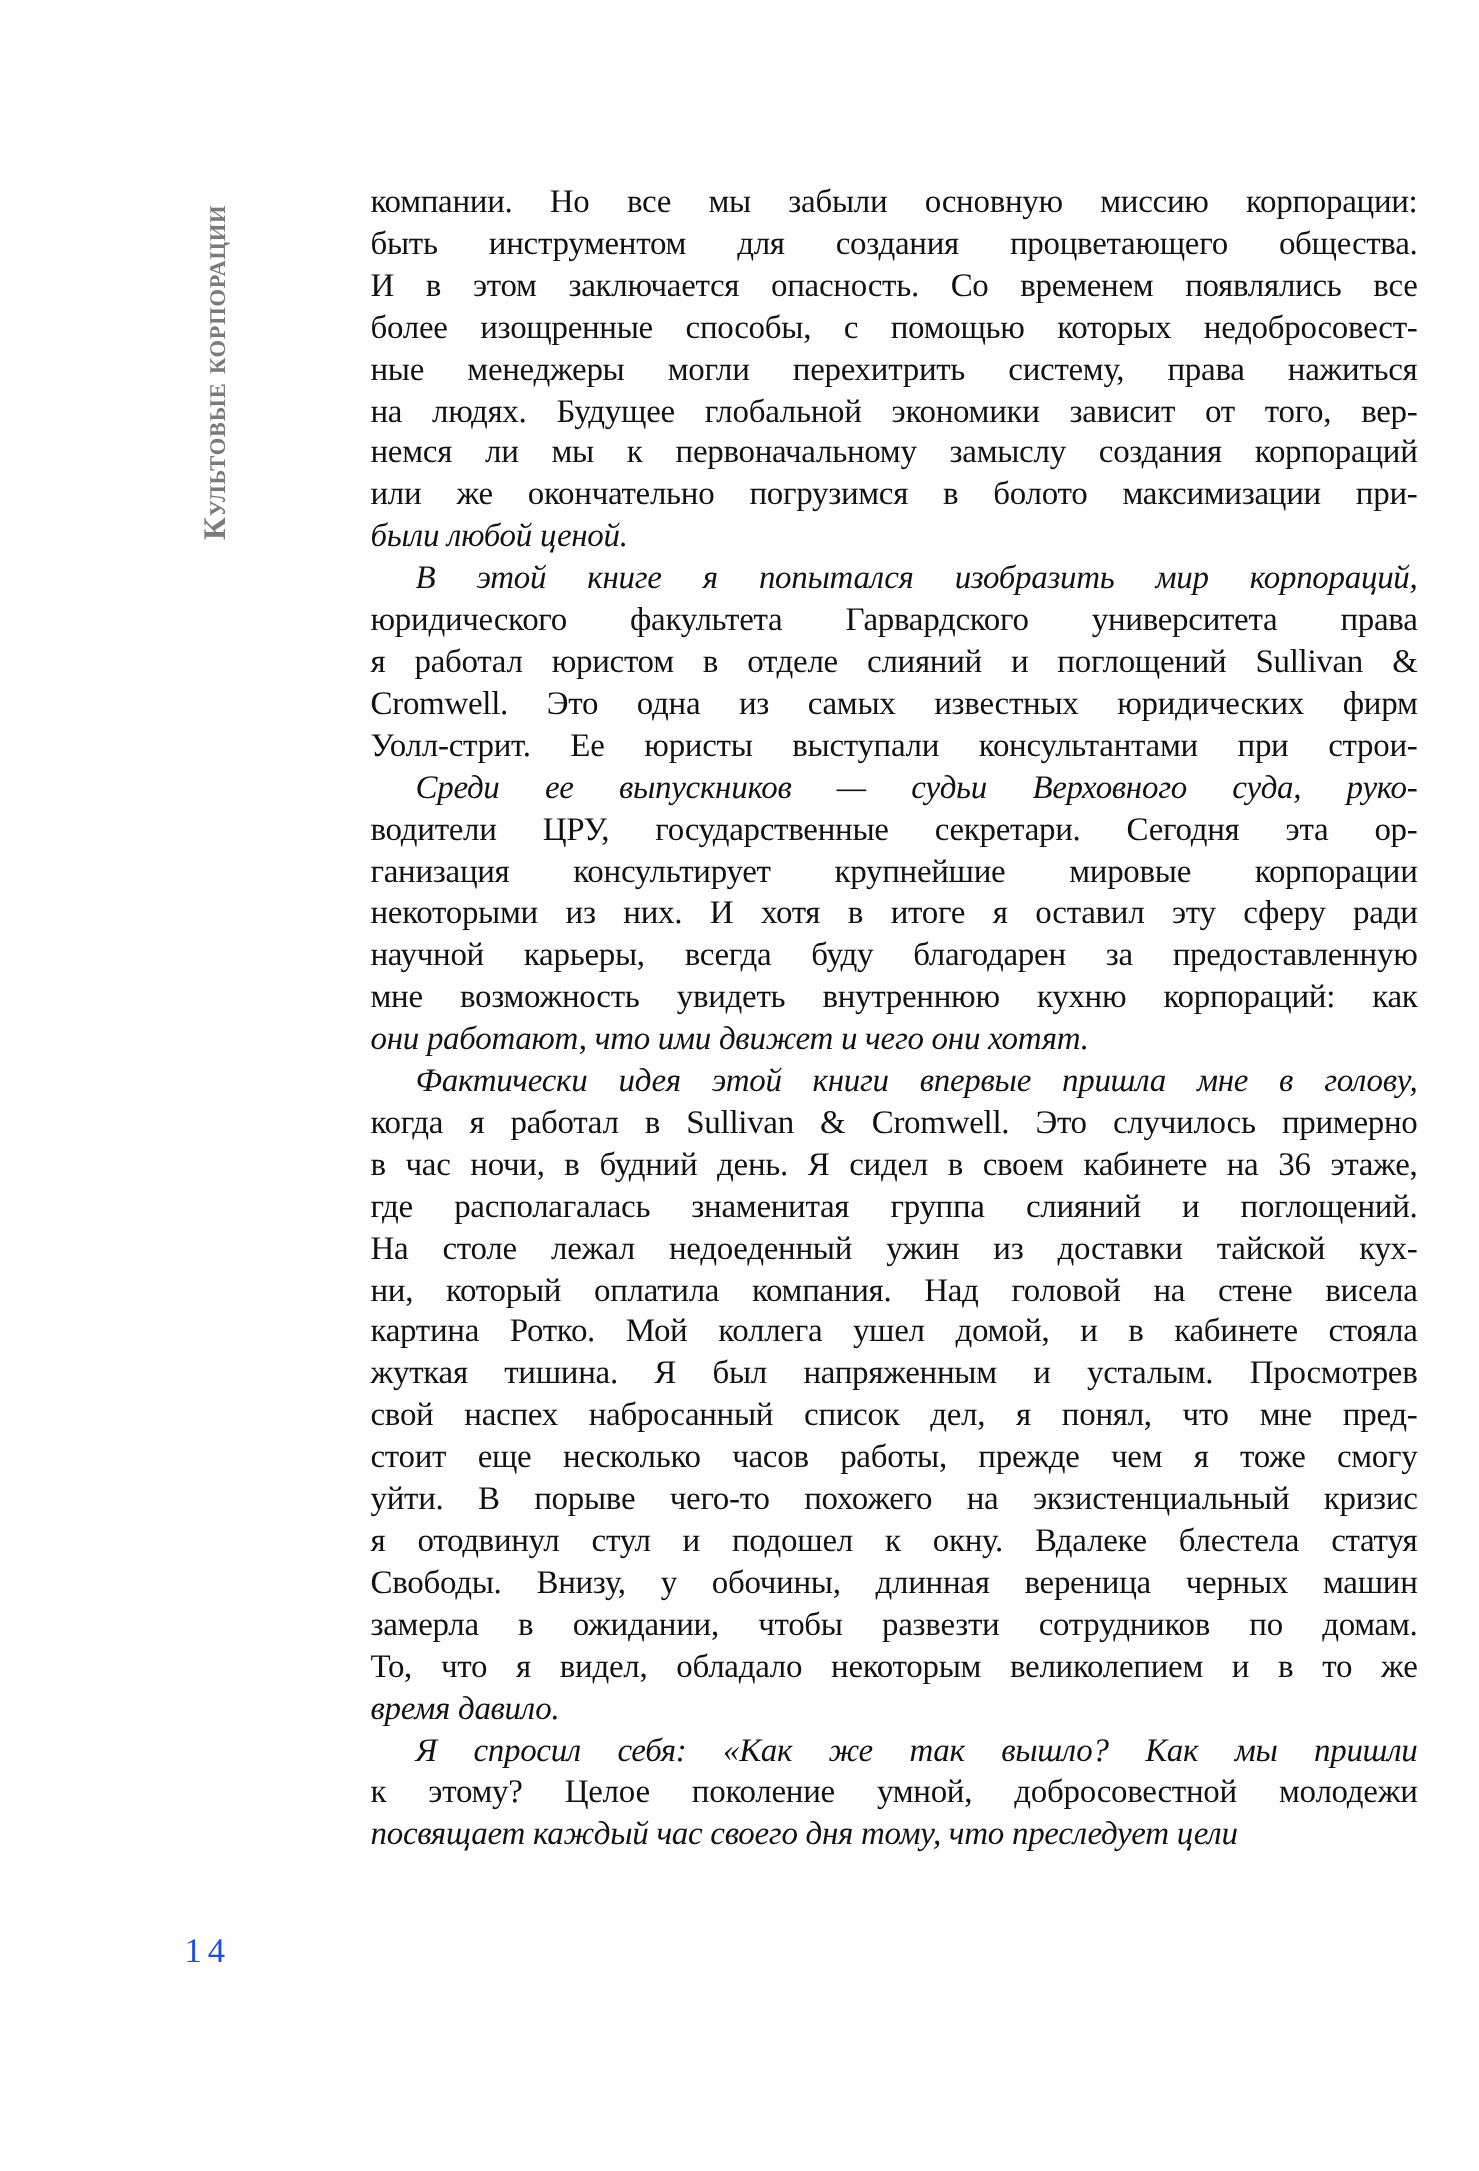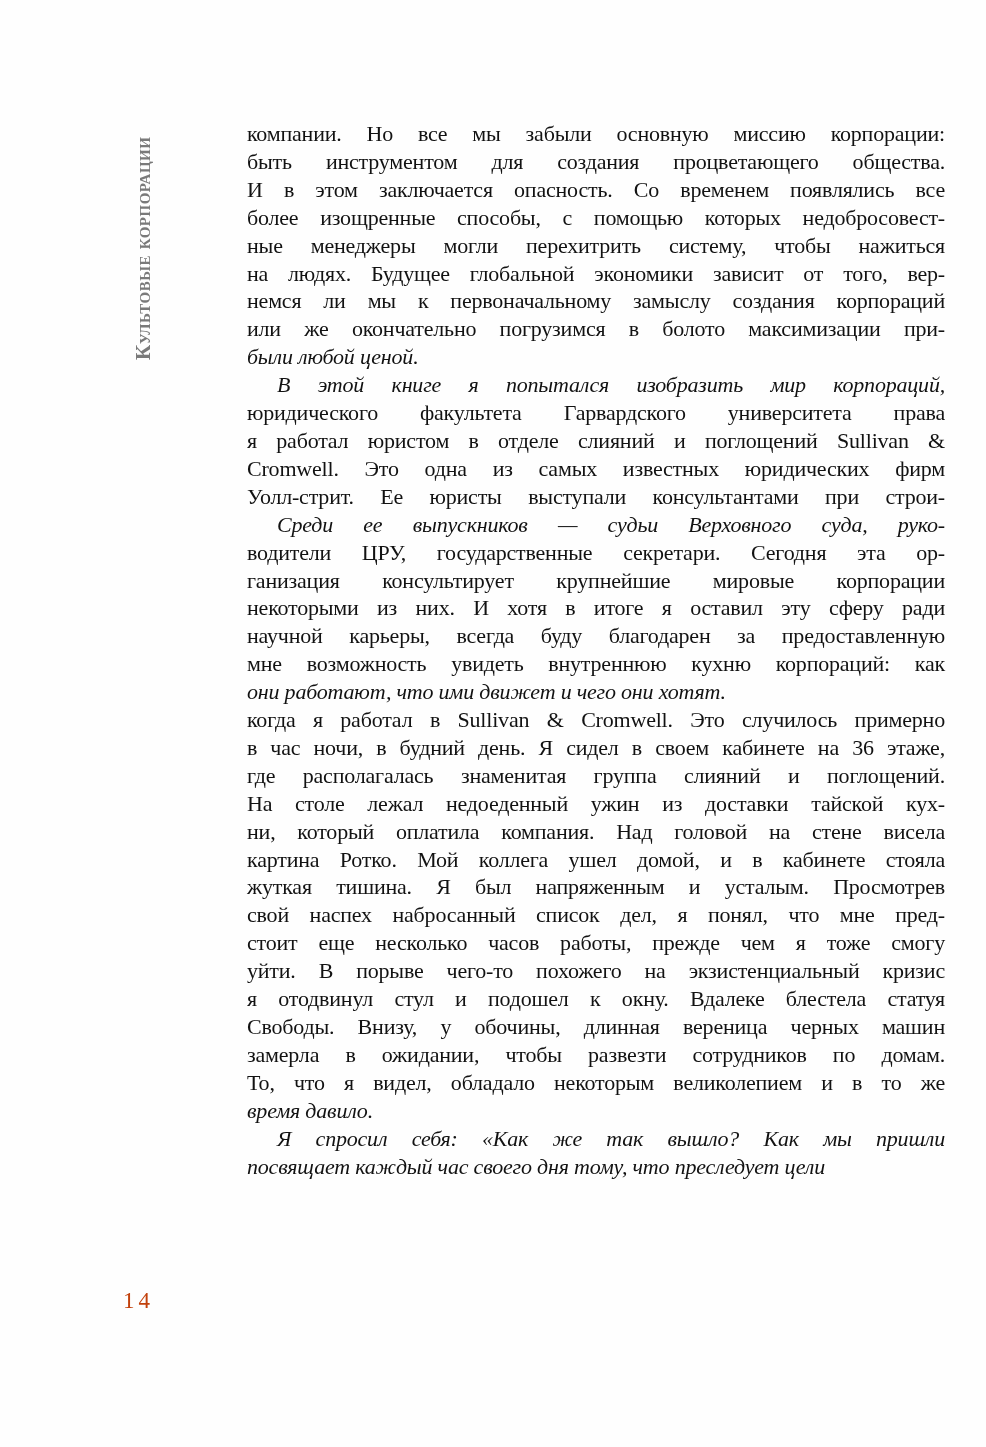--- a/index.html
+++ b/index.html
@@ -54,64 +54,66 @@
   .line.indent {
     text-indent: 30px;
     font-style: italic;
   }
   .page-number {
     position: absolute;
     left: 123px;
     top: 1288px;
     font-size: 23px;
     letter-spacing: 4px;
-    color: #c2410c;
+    color: #1d4ed8;
   }
 </style>
 </head>
 <body>
 
 <div class="page">
   <div class="margin-label">Культовые корпорации</div>
 
   <div class="body-text">
       <div class="line">компании. Но все мы забыли основную миссию корпорации:</div>
       <div class="line">быть инструментом для создания процветающего общества.</div>
       <div class="line">И в этом заключается опасность. Со временем появлялись все</div>
       <div class="line">более изощренные способы, с помощью которых недобросовест-</div>
-      <div class="line">ные менеджеры могли перехитрить систему, чтобы нажиться</div>
+      <div class="line">ные менеджеры могли перехитрить систему, права нажиться</div>
       <div class="line">на людях. Будущее глобальной экономики зависит от того, вер-</div>
       <div class="line">немся ли мы к первоначальному замыслу создания корпораций</div>
       <div class="line">или же окончательно погрузимся в болото максимизации при-</div>
       <div class="line last">были любой ценой.</div>
       <div class="line indent">В этой книге я попытался изобразить мир корпораций,</div>
       <div class="line">юридического факультета Гарвардского университета права</div>
       <div class="line">я работал юристом в отделе слияний и поглощений Sullivan &amp;</div>
       <div class="line">Cromwell. Это одна из самых известных юридических фирм</div>
       <div class="line">Уолл-стрит. Ее юристы выступали консультантами при строи-</div>
       <div class="line indent">Среди ее выпускников — судьи Верховного суда, руко-</div>
       <div class="line">водители ЦРУ, государственные секретари. Сегодня эта ор-</div>
       <div class="line">ганизация консультирует крупнейшие мировые корпорации</div>
       <div class="line">некоторыми из них. И хотя в итоге я оставил эту сферу ради</div>
       <div class="line">научной карьеры, всегда буду благодарен за предоставленную</div>
       <div class="line">мне возможность увидеть внутреннюю кухню корпораций: как</div>
       <div class="line last">они работают, что ими движет и чего они хотят.</div>
+      <div class="line indent">Фактически идея этой книги впервые пришла мне в голову,</div>
       <div class="line">когда я работал в Sullivan &amp; Cromwell. Это случилось примерно</div>
       <div class="line">в час ночи, в будний день. Я сидел в своем кабинете на 36 этаже,</div>
       <div class="line">где располагалась знаменитая группа слияний и поглощений.</div>
       <div class="line">На столе лежал недоеденный ужин из доставки тайской кух-</div>
       <div class="line">ни, который оплатила компания. Над головой на стене висела</div>
       <div class="line">картина Ротко. Мой коллега ушел домой, и в кабинете стояла</div>
       <div class="line">жуткая тишина. Я был напряженным и усталым. Просмотрев</div>
       <div class="line">свой наспех набросанный список дел, я понял, что мне пред-</div>
       <div class="line">стоит еще несколько часов работы, прежде чем я тоже смогу</div>
       <div class="line">уйти. В порыве чего-то похожего на экзистенциальный кризис</div>
       <div class="line">я отодвинул стул и подошел к окну. Вдалеке блестела статуя</div>
       <div class="line">Свободы. Внизу, у обочины, длинная вереница черных машин</div>
       <div class="line">замерла в ожидании, чтобы развезти сотрудников по домам.</div>
       <div class="line">То, что я видел, обладало некоторым великолепием и в то же</div>
       <div class="line last">время давило.</div>
       <div class="line indent">Я спросил себя: «Как же так вышло? Как мы пришли</div>
+      <div class="line">к этому? Целое поколение умной, добросовестной молодежи</div>
       <div class="line last">посвящает каждый час своего дня тому, что преследует цели</div>
     </div>
 
   <div class="page-number">14</div>
 </div>
 
 </body></html>

